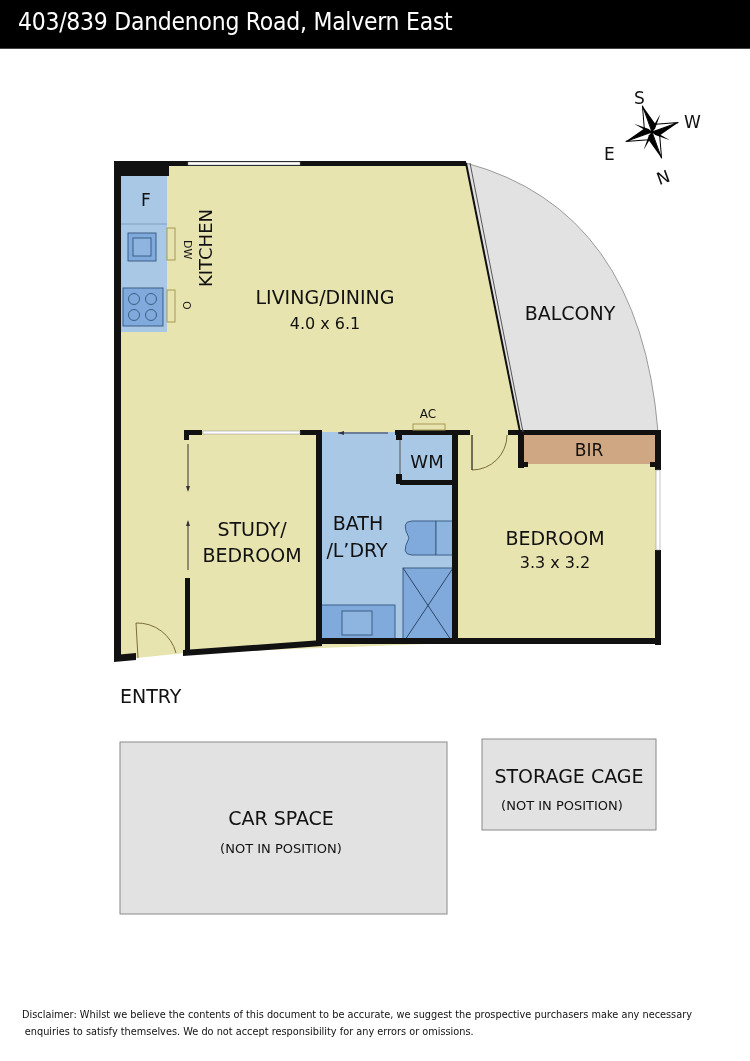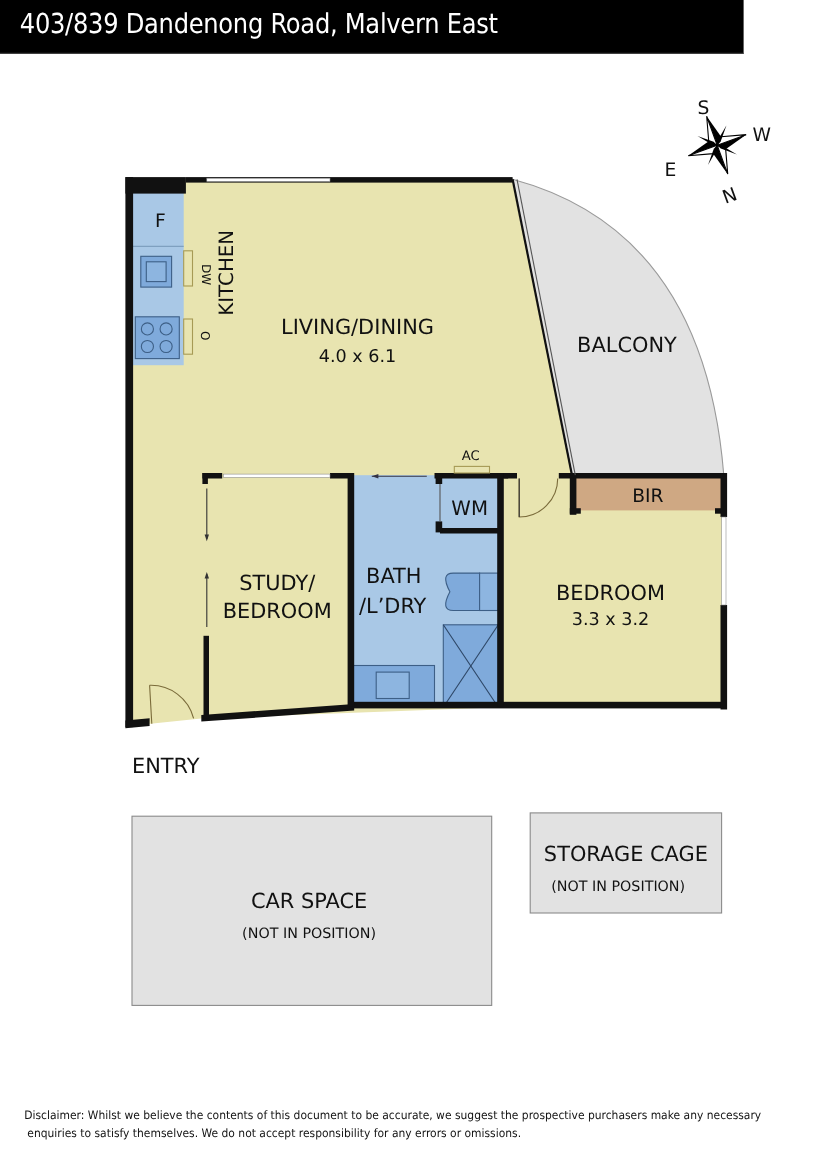--- a/index.html
+++ b/index.html
@@ -1,17 +1,17 @@
 <!DOCTYPE html>
 <html><head>
 <meta charset="utf-8">
 <style>
   html, body { margin: 0; padding: 0; background: #ffffff; }
   body { width: 750px; height: 1061px; position: relative; overflow: hidden; font-family: "Liberation Sans", "DejaVu Sans", sans-serif; }
-  .title-bar { position: absolute; left: 0; top: 0; width: 676px; height: 48px; background: #000; border-bottom: 1px solid #444; }
+  .title-bar { position: absolute; left: 0; top: 0; width: 750px; height: 48px; background: #000; border-bottom: 1px solid #444; }
   .title-text { position: absolute; left: 18px; top: 7px; color: #fff; font-size: 25px; letter-spacing: -0.3px; font-family: "DejaVu Sans", sans-serif; font-weight: normal; transform: scaleX(0.88); transform-origin: left center; white-space: nowrap; }
   svg.plan { position: absolute; left: 0; top: 0; }
   .lbl { font-family: "DejaVu Sans", sans-serif; fill: #111; }
   .disclaimer { position: absolute; left: 22px; top: 1006px; width: 710px; font-size: 10.5px; line-height: 17px; color: #111; font-family: "DejaVu Sans", sans-serif; transform: scaleX(0.93); transform-origin: left top; }
   .disclaimer span { display: block; white-space: nowrap; }
   .disclaimer span.l2 { padding-left: 3px; }
 </style>
 </head>
 <body>
 

